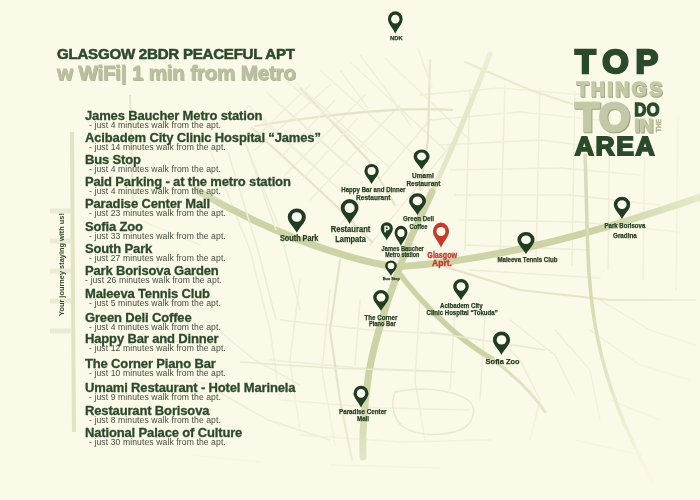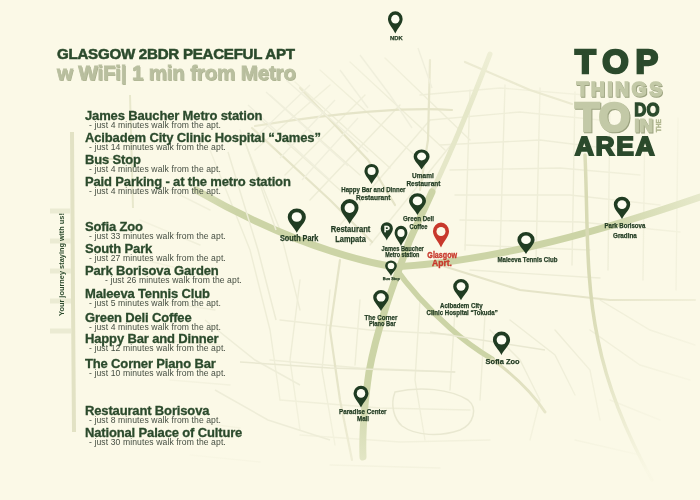--- a/index.html
+++ b/index.html
@@ -104,34 +104,38 @@
 <div class="abs" style="left:85px;top:155.5px;">
       <div class="hd">Bus Stop</div>
       <div class="dt" style="margin:0 0 0 4px;">- just 4 minutes walk from the apt.</div>
     </div>
 
 <div class="abs" style="left:85px;top:178px;">
       <div class="hd">Paid Parking - at the metro station</div>
       <div class="dt" style="margin:0 0 0 4px;">- just 4 minutes walk from the apt.</div>
     </div>
 
+<div class="abs" style="left:85px;top:200px;">
+      <div class="hd">Paradise Center Mall</div>
+      <div class="dt" style="margin:0 0 0 4px;">- just 23 minutes walk from the apt.</div>
+    </div>
 
 <div class="abs" style="left:85px;top:222.5px;">
       <div class="hd">Sofia Zoo</div>
       <div class="dt" style="margin:0 16px 0 4px;">- just 33 minutes walk from the apt.</div>
     </div>
 
 <div class="abs" style="left:85px;top:244.5px;">
       <div class="hd">South Park</div>
       <div class="dt" style="margin:0 0 0 4px;">- just 27 minutes walk from the apt.</div>
     </div>
 
 <div class="abs" style="left:85px;top:267px;">
       <div class="hd">Park Borisova Garden</div>
-      <div class="dt" style="margin:0 0 0 20px;text-align:center;">- just 26 minutes walk from the apt.</div>
+      <div class="dt" style="margin:0 0 0 0;text-align:center;">- just 26 minutes walk from the apt.</div>
     </div>
 
 <div class="abs" style="left:85px;top:290px;">
       <div class="hd">Maleeva Tennis Club</div>
       <div class="dt" style="margin:0 0 0 4px;">- just 5 minutes walk from the apt.</div>
     </div>
 
 <div class="abs" style="left:85px;top:313.5px;">
       <div class="hd">Green Deli Coffee</div>
       <div class="dt" style="margin:0 0 0 4px;">- just 4 minutes walk from the apt.</div>
@@ -140,20 +144,24 @@
 <div class="abs" style="left:85px;top:334.5px;">
       <div class="hd">Happy Bar and Dinner</div>
       <div class="dt" style="margin:0 0 0 4px;">- just 12 minutes walk from the apt.</div>
     </div>
 
 <div class="abs" style="left:85px;top:359.5px;">
       <div class="hd">The Corner Piano Bar</div>
       <div class="dt" style="margin:0 0 0 4px;">- just 10 minutes walk from the apt.</div>
     </div>
 
+<div class="abs" style="left:85px;top:384px;">
+      <div class="hd">Umami Restaurant - Hotel Marinela</div>
+      <div class="dt" style="margin:0 0 0 4px;">- just 9 minutes walk from the apt.</div>
+    </div>
 
 <div class="abs" style="left:85px;top:406.5px;">
       <div class="hd">Restaurant Borisova</div>
       <div class="dt" style="margin:0 0 0 4px;">- just 8 minutes walk from the apt.</div>
     </div>
 
 <div class="abs" style="left:85px;top:428.5px;">
       <div class="hd">National Palace of Culture</div>
       <div class="dt" style="margin:0 12px 0 4px;">- just 30 minutes walk from the apt.</div>
     </div>

